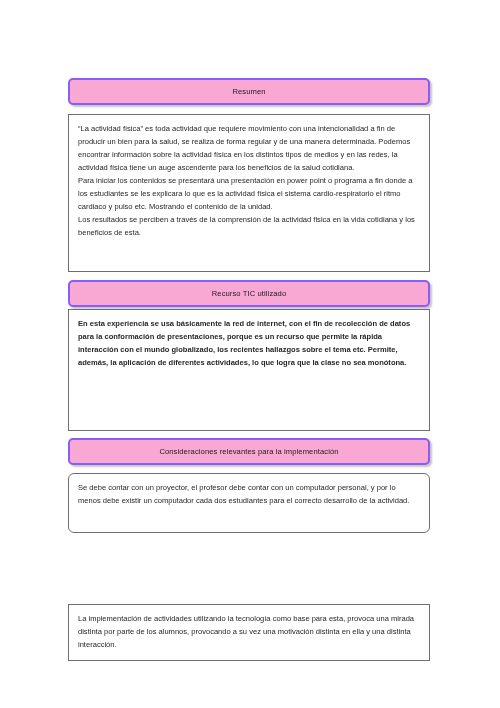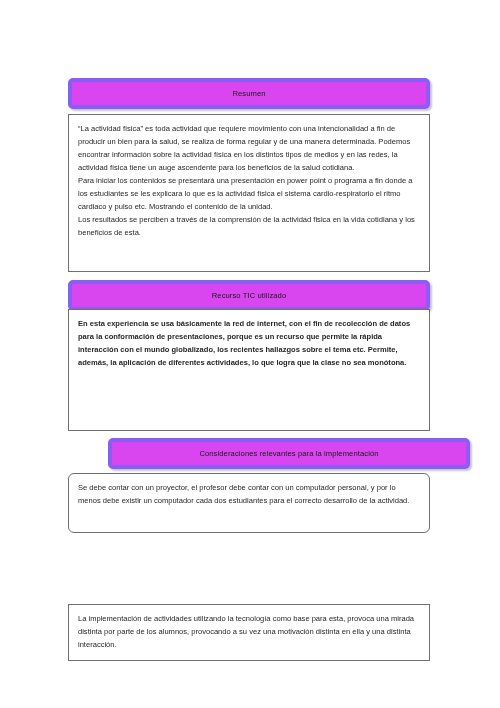--- a/index.html
+++ b/index.html
@@ -19,22 +19,22 @@
     width: 500px;
     height: 708px;
     background: #ffffff;
     overflow: hidden;
   }
 
   
   .section-header {
     box-sizing: border-box;
     width: 362px;
-    background: #d946ef;
-    border: 4px solid #8b5cf6;
+    background: #f9a8d4;
+    border: 2px solid #8b5cf6;
     border-radius: 5px;
     box-shadow: 2px 2px 2px rgba(150,150,150,0.55);
     color: #1a1a1a;
     font-size: 7.6px;
     line-height: 1;
     text-align: center;
     padding: 7.5px 6px 7.5px 6px;
     letter-spacing: 0.1px;
   }
 
@@ -56,21 +56,21 @@
   .text-box p + p {
   }
 
   
   .blk { position: absolute; left: 68px; }
 
   #hdr-resumen      { top: 78px;  }
   #box-resumen      { top: 114px; height: 158px; }
   #hdr-recurso      { top: 280px; }
   #box-recurso      { top: 309px; height: 122px; font-weight: bold; }
-  #hdr-consider     { top: 438px; margin-left: 40px; }
+  #hdr-consider     { top: 438px; }
   #box-consider     { top: 473px; height: 60px; border-radius: 6px; }
   #hdr-motivacion   { top: 568px; }
   #box-motivacion   { top: 604px; height: 57px; }
 </style>
 </head>
 <body>
 
 <div class="page">
 
   <div class="blk section-header" id="hdr-resumen">Resumen</div>

